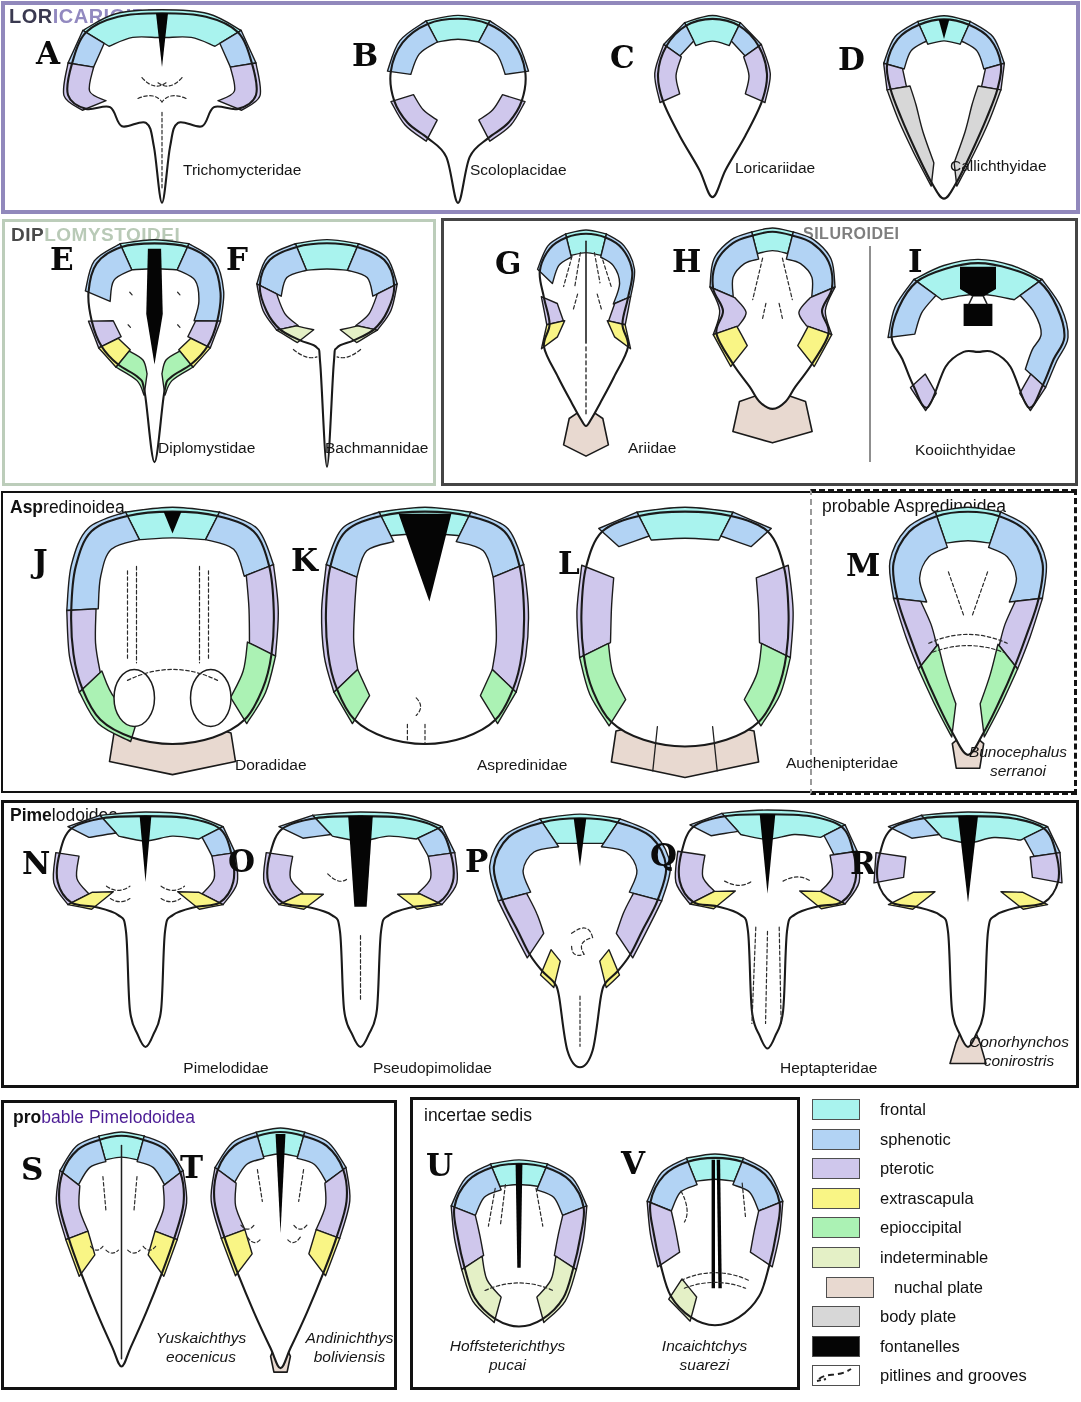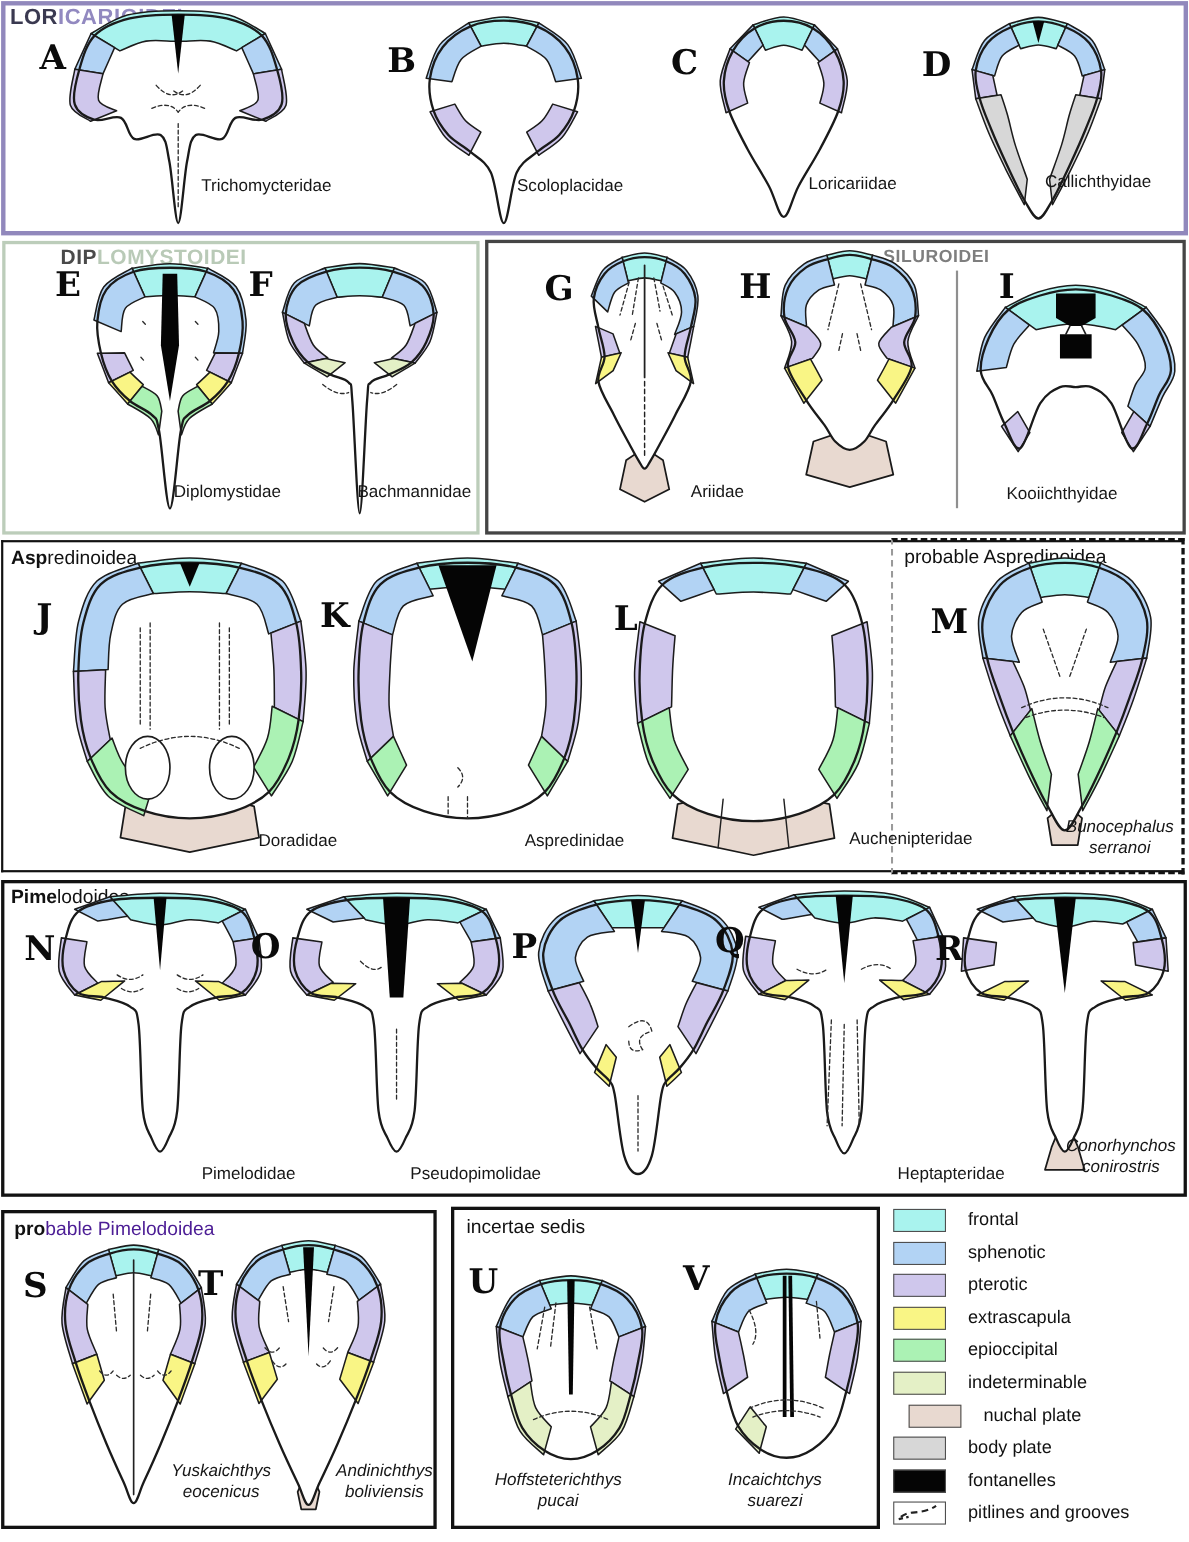--- a/index.html
+++ b/index.html
@@ -44,21 +44,21 @@
   <div class="gbox" id="box-diplomystoidei"></div>
   <div class="gbox" id="box-siluroidei"></div>
   <div class="gbox" id="box-aspredinoidea"></div>
   <div class="gbox" id="box-pimelodoidea"></div>
   <div class="gbox" id="box-probable-pimelodoidea"></div>
   <div class="gbox" id="box-incertae-sedis"></div>
   <div class="gbox" id="box-probable-aspredinoidea"></div>
   <div id="divider-gh"></div>
 
   <div class="gtitle" id="t-loricarioidei"><span class="b" style="color: rgb(58, 57, 80);">LOR</span><span class="r" style="color: rgb(146, 137, 192);">ICARIOIDEI</span></div>
-  <div class="gtitle" id="t-diplomystoidei"><span class="b" style="color: rgb(74, 74, 74); margin-left: 44px;">DIP</span><span class="r" style="color: rgb(185, 202, 183);">LOMYSTOIDEI</span></div>
+  <div class="gtitle" id="t-diplomystoidei"><span class="b" style="color: rgb(74, 74, 74);">DIP</span><span class="r" style="color: rgb(185, 202, 183);">LOMYSTOIDEI</span></div>
   <div class="gtitle" id="t-siluroidei"><span class="b" style="color: rgb(126, 126, 126);"></span><span class="r" style="color: rgb(126, 126, 126);">SILUROIDEI</span></div>
   <div class="gtitle" id="t-aspredinoidea"><span class="b" style="font-weight: bold; color: rgb(17, 17, 17);">Asp</span><span class="r" style="color: rgb(17, 17, 17);">redinoidea</span></div>
   <div class="gtitle" id="t-probable-aspredinoidea"><span class="b" style="font-weight: bold; color: rgb(17, 17, 17);"></span><span class="r" style="color: rgb(17, 17, 17);">probable Aspredinoidea</span></div>
   <div class="gtitle" id="t-pimelodoidea"><span class="b" style="font-weight: bold; color: rgb(17, 17, 17);">Pime</span><span class="r" style="color: rgb(17, 17, 17);">lodoidea</span></div>
   <div class="gtitle" id="t-probable-pimelodoidea"><span class="b" style="font-weight: bold; color: rgb(17, 17, 17);">pro</span><span class="r" style="color: #4c1d95;">bable Pimelodoidea</span></div>
   <div class="gtitle" id="t-incertae-sedis"><span class="b" style="color: rgb(17, 17, 17);"></span><span class="r" style="color: rgb(17, 17, 17);">incertae sedis</span></div>
 
   <div id="legend">
       <div class="lg-row" style="top: 0px;">
         <span class="lg-sw" style="background: rgb(169, 243, 238);"></span>
@@ -295,21 +295,21 @@
       <path d="M70.9,3.2C73.7,4.4 84.7,9.4 87.5,10.6L78.7,18.8C76.5,18 67.8,14.8 65.6,14Z" fill="#b2d3f4" stroke="#1c1c1c" stroke-width="1.4" vector-effect="non-scaling-stroke" stroke-linejoin="round"></path>
       <path d="M94.9,27.2C95.3,30.7 96.9,41.2 97,48.1C97.2,55.1 96,65.4 95.8,68.9L82.4,62.1C82.3,59.6 82.2,52.2 82,47.3C81.8,42.4 81.2,35.3 81,32.9Z" fill="#cfc7ec" stroke="#1c1c1c" stroke-width="1.4" vector-effect="non-scaling-stroke" stroke-linejoin="round"></path>
       <path d="M95.8,68.9C95.1,71.7 93.5,80.3 91.4,85.4C89.3,90.5 84.4,97.3 83,99.7L75.8,87.8C76.7,85.8 80.2,79.9 81.4,75.7C82.7,71.5 83,64.7 83.3,62.5Z" fill="#abf2b4" stroke="#1c1c1c" stroke-width="1.4" vector-effect="non-scaling-stroke" stroke-linejoin="round"></path>
       <path d="M12.5,10.6C15.3,9.4 26.3,4.4 29.1,3.2L34.4,14C32.2,14.8 23.5,18 21.3,18.8Z" fill="#b2d3f4" stroke="#1c1c1c" stroke-width="1.4" vector-effect="non-scaling-stroke" stroke-linejoin="round"></path>
       <path d="M4.2,68.9C4,65.4 2.9,55.1 3,48.1C3.2,41.2 4.8,30.7 5.1,27.2L19,32.9C18.8,35.3 18.2,42.4 18,47.3C17.8,52.2 17.7,59.6 17.6,62.1Z" fill="#cfc7ec" stroke="#1c1c1c" stroke-width="1.4" vector-effect="non-scaling-stroke" stroke-linejoin="round"></path>
       <path d="M17,99.7C15.6,97.3 10.7,90.5 8.6,85.4C6.5,80.3 4.9,71.7 4.2,68.9L16.7,62.5C17,64.7 17.4,71.5 18.6,75.7C19.9,79.9 23.3,85.8 24.2,87.8Z" fill="#abf2b4" stroke="#1c1c1c" stroke-width="1.4" vector-effect="non-scaling-stroke" stroke-linejoin="round"></path>
       <path d="M50,3C56.7,3 64,3.5 70,5C76,6.5 82.2,8.2 86,12C89.8,15.8 91.5,22 93,28C94.5,34 94.8,41.3 95,48C95.2,54.7 94.8,62 94,68C93.2,74 92,79 90,84C88,89 85.7,94.3 82,98C78.3,101.7 73.3,104.2 68,106C62.7,107.8 56,109 50,109C44,109 37.3,107.8 32,106C26.7,104.2 21.7,101.7 18,98C14.3,94.3 12,89 10,84C8,79 6.8,74 6,68C5.2,62 4.8,54.7 5,48C5.2,41.3 5.5,34 7,28C8.5,22 10.2,15.8 14,12C17.8,8.2 24,6.5 30,5C36,3.5 43.3,3 50,3Z" fill="none" stroke="#1a1a1a" stroke-width="2.1" vector-effect="non-scaling-stroke" stroke-linejoin="round"></path>
       <path d="M38,100L36,120" fill="none" stroke="#202020" stroke-width="1.3" vector-effect="non-scaling-stroke" stroke-linecap="round"></path>
       <path d="M62,100L64,120" fill="none" stroke="#202020" stroke-width="1.3" vector-effect="non-scaling-stroke" stroke-linecap="round"></path>
     </svg>
-    <div class="taxon" style="left: 758px; top: 753px; width: 140px; text-align: center;">Auchenipteridae</div>
+    <div class="taxon" style="left: 758px; top: 753px; width: 140px; text-align: right;">Auchenipteridae</div>
     <div class="panel-letter" style="left: 846px; top: 550px;">M</div>
     <svg class="skull" viewBox="0 0 100 130" preserveAspectRatio="none" style="left: 870px; top: 505px; width: 196px; height: 290px;">
       <path d="M42,107L50,101L58,107L56,118L44,118Z" fill="#e8d9d0" stroke="#1a1a1a" stroke-width="1.6" vector-effect="non-scaling-stroke" stroke-linejoin="round"></path>
       <path d="M50,3C55.3,3 61,3.5 66,5C71,6.5 76.3,8.5 80,12C83.7,15.5 87,21 88,26C89,31 87.3,36.7 86,42C84.7,47.3 82,53 80,58C78,63 76.3,67 74,72C71.7,77 68.7,83 66,88C63.3,93 60.7,98 58,102C55.3,106 52.7,112 50,112C47.3,112 44.7,106 42,102C39.3,98 36.7,93 34,88C31.3,83 28.3,77 26,72C23.7,67 22,63 20,58C18,53 15.3,47.3 14,42C12.7,36.7 11,31 12,26C13,21 16.3,15.5 20,12C23.7,8.5 29,6.5 34,5C39,3.5 44.7,3 50,3Z" fill="#ffffff" stroke="none"></path>
       <path d="M33.3,3.1C36.1,2.8 44.4,1 50,1C55.6,1 63.9,2.8 66.7,3.1L61.2,17.1C59.3,16.9 53.7,16 50,16C46.3,16 40.7,16.9 38.8,17.1Z" fill="#a9f3ee" stroke="#1c1c1c" stroke-width="1.4" vector-effect="non-scaling-stroke" stroke-linejoin="round"></path>
       <path d="M66.7,3.1C69.1,4.3 77.5,6.8 81.3,10.5C85.1,14.2 88.7,19.9 89.8,25.1C90.9,30.3 88.3,39 88,41.8L71.1,43.5C71.7,41.7 74.9,36.2 74.7,32.8C74.5,29.4 72.4,25.5 70,23.2C67.6,20.9 62.1,19.7 60.5,19Z" fill="#b2d3f4" stroke="#1c1c1c" stroke-width="1.4" vector-effect="non-scaling-stroke" stroke-linejoin="round"></path>
       <path d="M88,41.8C87,44.6 83.9,53.5 81.8,58.8C79.7,64.1 76.4,71.1 75.3,73.5L65.9,63.1C66.4,61.5 67.5,56.7 68.9,53.4C70.3,50.1 73.2,44.9 74.1,43.2Z" fill="#cfc7ec" stroke="#1c1c1c" stroke-width="1.4" vector-effect="non-scaling-stroke" stroke-linejoin="round"></path>
       <path d="M75.3,73.5C73.9,76.2 69.5,84.8 66.7,89.9C63.9,95 59.7,101.7 58.3,104L56.2,89.1C57.1,86.9 59.9,80.3 61.4,75.8C62.9,71.4 64.6,64.6 65.3,62.4Z" fill="#abf2b4" stroke="#1c1c1c" stroke-width="1.4" vector-effect="non-scaling-stroke" stroke-linejoin="round"></path>
       <path d="M12,41.8C11.7,39 9.1,30.3 10.2,25.1C11.3,19.9 14.9,14.2 18.7,10.5C22.5,6.8 30.9,4.3 33.3,3.1L39.5,19C37.9,19.7 32.4,20.9 30,23.2C27.6,25.5 25.5,29.4 25.3,32.8C25.1,36.2 28.3,41.7 28.9,43.5Z" fill="#b2d3f4" stroke="#1c1c1c" stroke-width="1.4" vector-effect="non-scaling-stroke" stroke-linejoin="round"></path>
       <path d="M24.7,73.5C23.6,71.1 20.3,64.1 18.2,58.8C16.1,53.5 13,44.6 12,41.8L25.9,43.2C26.8,44.9 29.7,50.1 31.1,53.4C32.5,56.7 33.6,61.5 34.1,63.1Z" fill="#cfc7ec" stroke="#1c1c1c" stroke-width="1.4" vector-effect="non-scaling-stroke" stroke-linejoin="round"></path>
@@ -384,21 +384,21 @@
       <path d="M10.2,44.9C9,43.2 4,38.6 3,34.4C2,30.2 3.8,22.2 4,19.7L17.9,21.6C17.7,23.3 16,29 16.8,31.9C17.6,34.8 21.8,37.7 22.8,38.9Z" fill="#cfc7ec" stroke="#1c1c1c" stroke-width="1.4" vector-effect="non-scaling-stroke" stroke-linejoin="round"></path>
       <path d="M22.4,47.2C20.4,46.8 12.2,45.3 10.2,44.9L22.8,38.9C24.6,38.9 31.7,38.7 33.5,38.7Z" fill="#f9f585" stroke="#1c1c1c" stroke-width="1.4" vector-effect="non-scaling-stroke" stroke-linejoin="round"></path>
       <path d="M50,2C57.3,2 65.7,2 72,3C78.3,4 84.3,5.2 88,8C91.7,10.8 92.8,15.7 94,20C95.2,24.3 96,30 95,34C94,38 91.2,42 88,44C84.8,46 80,45 76,46C72,47 66.7,48 64,50C61.3,52 61,50.3 60,58C59,65.7 59,87.7 58,96C57,104.3 55.3,105 54,108C52.7,111 51.3,114 50,114C48.7,114 47.3,111 46,108C44.7,105 43,104.3 42,96C41,87.7 41,65.7 40,58C39,50.3 38.7,52 36,50C33.3,48 28,47 24,46C20,45 15.2,46 12,44C8.8,42 6,38 5,34C4,30 4.8,24.3 6,20C7.2,15.7 8.3,10.8 12,8C15.7,5.2 21.7,4 28,3C34.3,2 42.7,2 50,2Z" fill="none" stroke="#1a1a1a" stroke-width="2.1" vector-effect="non-scaling-stroke" stroke-linejoin="round"></path>
       <path d="M46,2L54,2L50,40Z" fill="#050505"></path>
       <path d="M28,34q8,4,14,0" fill="none" stroke="#2b2b2b" stroke-width="1.2" vector-effect="non-scaling-stroke" stroke-dasharray="3.5 2.5" stroke-linecap="round"></path>
       <path d="M58,34q8,-4,14,0" fill="none" stroke="#2b2b2b" stroke-width="1.2" vector-effect="non-scaling-stroke" stroke-dasharray="3.5 2.5" stroke-linecap="round"></path>
       <path d="M44,56l-2,46" fill="none" stroke="#2b2b2b" stroke-width="1.2" vector-effect="non-scaling-stroke" stroke-dasharray="3.5 2.5" stroke-linecap="round"></path>
       <path d="M50,58l-1,44" fill="none" stroke="#2b2b2b" stroke-width="1.2" vector-effect="non-scaling-stroke" stroke-dasharray="3.5 2.5" stroke-linecap="round"></path>
       <path d="M56,56l1,46" fill="none" stroke="#2b2b2b" stroke-width="1.2" vector-effect="non-scaling-stroke" stroke-dasharray="3.5 2.5" stroke-linecap="round"></path>
     </svg>
-    <div class="taxon" style="left: 780px; top: 1058px; width: 120px; text-align: left; margin-left: 36px;">Heptapteridae</div>
+    <div class="taxon" style="left: 780px; top: 1058px; width: 120px; text-align: left;">Heptapteridae</div>
     <div class="panel-letter" style="left: 850px; top: 848px;">R</div>
     <svg class="skull" viewBox="0 0 100 130" preserveAspectRatio="none" style="left: 868px; top: 812px; width: 200px; height: 268px;">
       <path d="M44,112L50,98L56,112L59,122L41,122Z" fill="#e8d9d0" stroke="#1a1a1a" stroke-width="1.6" vector-effect="non-scaling-stroke" stroke-linejoin="round"></path>
       <path d="M50,2C57.3,2 65.7,2 72,3C78.3,4 84.3,5.2 88,8C91.7,10.8 92.8,15.7 94,20C95.2,24.3 96,30 95,34C94,38 91.2,42 88,44C84.8,46 80,45 76,46C72,47 66.7,48 64,50C61.3,52 61,50.3 60,58C59,65.7 59,87.7 58,96C57,104.3 55.3,105 54,108C52.7,111 51.3,114 50,114C48.7,114 47.3,111 46,108C44.7,105 43,104.3 42,96C41,87.7 41,65.7 40,58C39,50.3 38.7,52 36,50C33.3,48 28,47 24,46C20,45 15.2,46 12,44C8.8,42 6,38 5,34C4,30 4.8,24.3 6,20C7.2,15.7 8.3,10.8 12,8C15.7,5.2 21.7,4 28,3C34.3,2 42.7,2 50,2Z" fill="#ffffff" stroke="none"></path>
       <path d="M26.6,1.6C30.5,1.3 42.2,0 50,0C57.8,0 66.8,0.4 73.4,1.6C80,2.8 87.1,6.2 89.8,7.1L76.3,13.6C74.1,13.4 67.4,12.2 63,12.4C58.6,12.6 54.3,15 50,15C45.7,15 39.2,12.8 37,12.4Z" fill="#a9f3ee" stroke="#1c1c1c" stroke-width="1.4" vector-effect="non-scaling-stroke" stroke-linejoin="round"></path>
       <path d="M89.8,7.1C90.8,9.2 95,17.6 96,19.7L83.1,21.5C82.3,20 78.9,14.2 78.1,12.7Z" fill="#b2d3f4" stroke="#1c1c1c" stroke-width="1.4" vector-effect="non-scaling-stroke" stroke-linejoin="round"></path>
       <path d="M96,19.7C96.2,22.2 96.8,32 97,34.4L82.2,31.7C82,30.1 81.3,23.5 81.1,21.8Z" fill="#cfc7ec" stroke="#1c1c1c" stroke-width="1.4" vector-effect="non-scaling-stroke" stroke-linejoin="round"></path>
       <path d="M89.8,44.9C87.8,45.3 79.6,46.8 77.6,47.2L66.5,38.7C68.3,38.7 75.4,38.9 77.2,38.9Z" fill="#f9f585" stroke="#1c1c1c" stroke-width="1.4" vector-effect="non-scaling-stroke" stroke-linejoin="round"></path>
       <path d="M10.2,7.1C12.9,6.2 23.9,2.5 26.6,1.6L35.6,10.9C33.3,11.2 24.2,12.4 21.9,12.7Z" fill="#b2d3f4" stroke="#1c1c1c" stroke-width="1.4" vector-effect="non-scaling-stroke" stroke-linejoin="round"></path>
       <path d="M3,34.4C3.2,32 3.8,22.2 4,19.7L18.9,21.8C18.7,23.5 18,30.1 17.8,31.7Z" fill="#cfc7ec" stroke="#1c1c1c" stroke-width="1.4" vector-effect="non-scaling-stroke" stroke-linejoin="round"></path>

